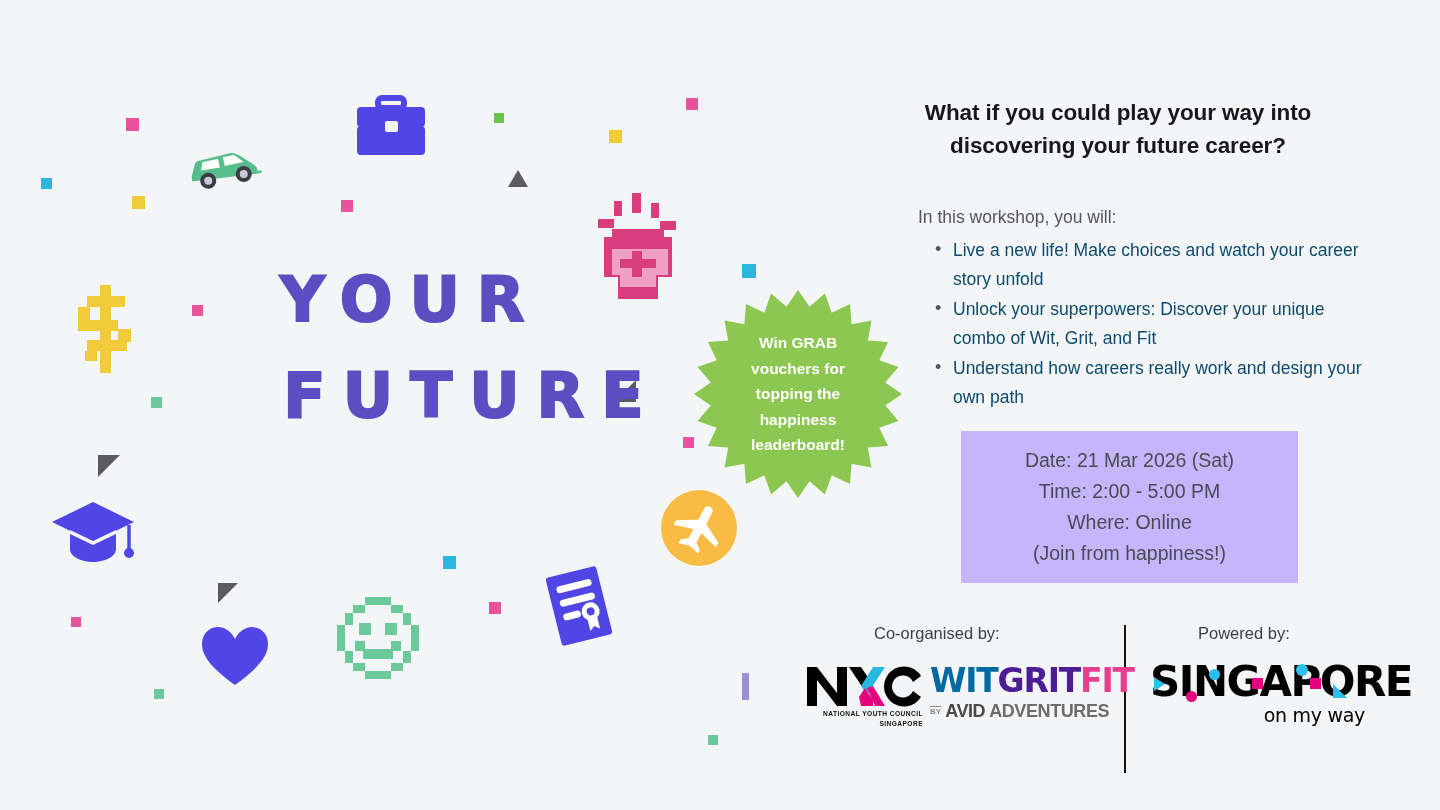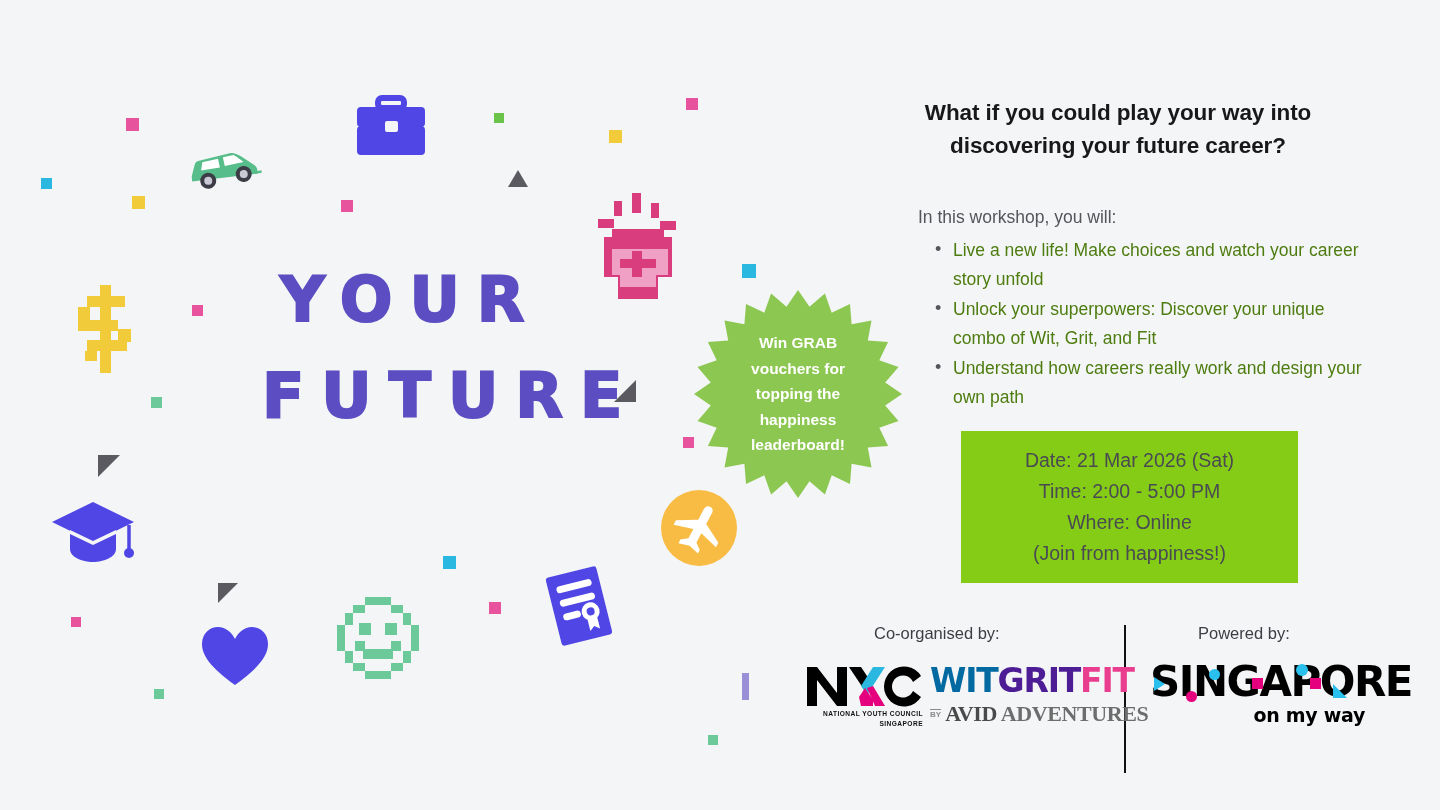--- a/index.html
+++ b/index.html
@@ -29,21 +29,21 @@
     font-weight: 700;
     font-size: 62px;
     line-height: 96px;
     letter-spacing: 17px;
     color: #5C4EC2;
     -webkit-text-stroke: 2px #5C4EC2;
     text-align: left;
     white-space: nowrap;
   }
   .title-line.l2 { padding-left: 18px; }
-  .title-line.l3 { padding-left: 0px; }
+  .title-line.l3 { padding-left: 0px; text-align: center; }
 
   
   .burst-wrap {
     position: absolute;
     left: 692px; top: 288px;
     width: 212px; height: 212px;
   }
   .burst-wrap svg { position: absolute; inset: 0; }
   .burst-text {
     position: absolute;
@@ -80,39 +80,39 @@
     line-height: 29px;
   }
   ul.benefits {
     margin-top: 4px;
     margin-left: 67px;
     list-style: none;
   }
   ul.benefits li {
     position: relative;
     font-size: 17.5px;
-    color: #4d7c0f;
+    color: #0c4a6e;
     line-height: 29px;
     padding-left: 18px;
     margin-bottom: 1px;
   }
   ul.benefits li::before {
     content: "•";
     position: absolute;
     left: 0; top: -1px;
     font-size: 18px;
     color: #55555C;
   }
 
   
   .details-box {
     position: absolute;
     left: 961px; top: 431px;
     width: 337px; height: 152px;
-    background: #84cc16;
+    background: #c4b5fd;
     display: flex; flex-direction: column;
     align-items: center; justify-content: center;
     gap: 0px;
   }
   .details-box .dl {
     font-size: 19.5px;
     color: #4A4A52;
     line-height: 31px;
     font-weight: 400;
     text-align: center;
@@ -166,39 +166,39 @@
   .wgf .wgf-sub {
     display: flex; align-items: center; gap: 4px;
     margin-top: 3px;
   }
   .wgf .by {
     font-size: 8px; font-weight: 700; color: #8A8A8A;
     border-top: 1.4px solid #8A8A8A; line-height: 10px;
     padding-top: 0px;
   }
   .wgf .avid {
-    font-family: Liberation Serif, serif;
-    font-size: 22px; font-weight: 700; color: #6D6D6D;
+    font-family: Liberation Sans, sans-serif;
+    font-size: 18px; font-weight: 700; color: #6D6D6D;
     letter-spacing: -0.4px;
   }
   .wgf .avid b { color: #4A4A4A; }
 
   
   .disc { position: absolute; left: 290px; top: 38px; width: 215px; }
   .disc-top { position: relative; height: 48px; }
   .disc-word {
     font-family: "DejaVu Sans", sans-serif;
     font-size: 42px; font-weight: 700;
     color: #000; letter-spacing: -1.5px;
     line-height: 48px;
   }
   .disc-sub {
     text-align: right;
     font-family: "DejaVu Sans", sans-serif;
-    font-size: 19px; font-weight: 700; color: #000;
+    font-size: 19px; font-weight: 400; color: #000;
     letter-spacing: -0.3px; margin-top: -2px;
   }
   .dot { position: absolute; border-radius: 50%; }
 </style>
 </head>
 <body>
 
 <div class="stage">
 
   <div id="confetti-layer">

